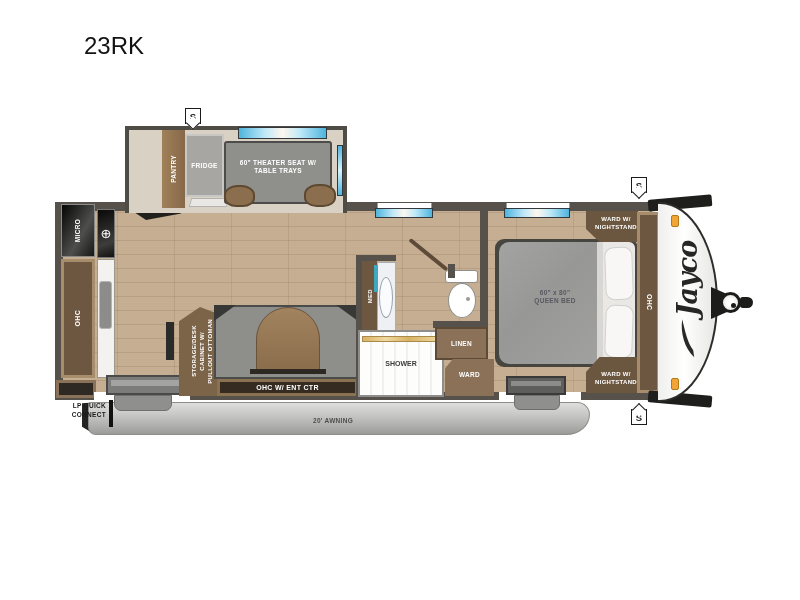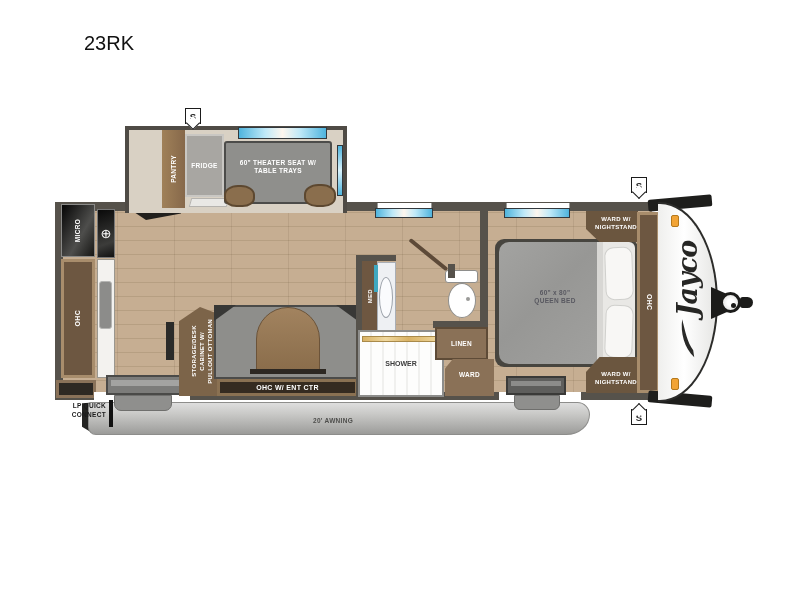--- a/index.html
+++ b/index.html
@@ -6,21 +6,21 @@
   #canvas{position:relative;width:800px;height:600px;background:#fff;overflow:hidden;
           font-family:"Liberation Sans","DejaVu Sans",sans-serif;}
   .abs{position:absolute;box-sizing:border-box;}
   .lbl{font-weight:bold;color:#fff;letter-spacing:.3px;line-height:8px;text-align:center;
        white-space:pre-line;}
   .vup{writing-mode:vertical-rl;transform:rotate(180deg);}
   .vdn{writing-mode:vertical-rl;}
   .flexc{display:flex;align-items:center;justify-content:center;}
 
   
-  .title{left:84px;top:32px;font-size:20px;font-weight:500;color:#121212;}
+  .title{left:84px;top:32px;font-size:24px;font-weight:500;color:#121212;}
 
   
   .awn-bar{left:88px;top:402px;width:502px;height:33px;
      background:linear-gradient(180deg,#dedede 0%,#c9c9c7 35%,#aaaaa8 80%,#9b9b99 100%);
      border:1px solid #8d8d8b;border-radius:4px 16px 30px 10px/4px 16px 26px 10px;}
   .awn-tip{left:82px;top:402px;width:18px;height:31px;background:#242422;
      clip-path:polygon(0 4%,100% 0,58% 100%,0 80%);}
   .awn-lbl{left:293px;top:417px;width:80px;font-size:6.5px;color:#4e4e4c;}
 
   

